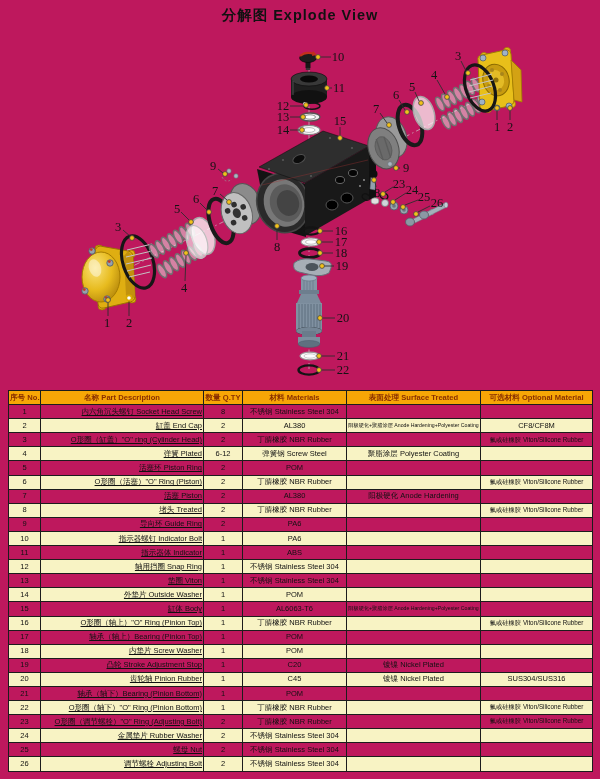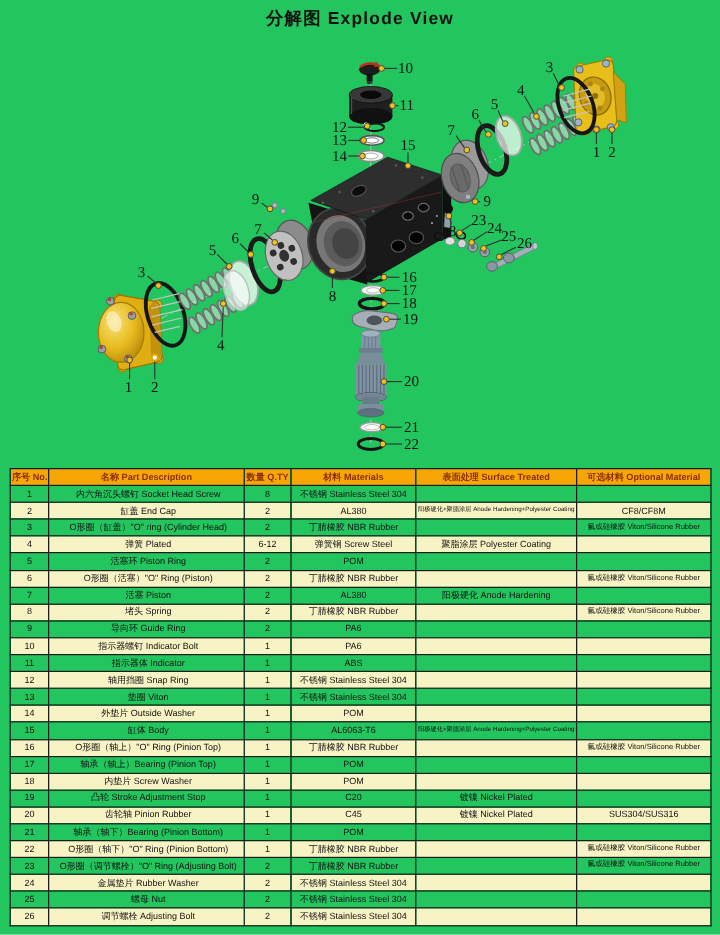--- a/index.html
+++ b/index.html
@@ -1,33 +1,33 @@
 <!DOCTYPE html>
 <html><head>
 <meta charset="utf-8">
 <style>
   html,body{margin:0;padding:0;background:#fff;}
-  .page{position:relative;width:600px;height:779px;background:#22c55e;overflow:hidden;
+  .page{position:relative;width:600px;height:779px;background:#be185d;overflow:hidden;
         font-family:"Liberation Sans",sans-serif;}
   .title{position:absolute;top:6px;left:0;width:100%;text-align:center;
          font-size:14.5px;font-weight:bold;color:#111;letter-spacing:1px;}
   #diagram{position:absolute;top:0;left:0;width:600px;height:390px;}
   #diagram svg{position:absolute;top:0;left:0;}
   .callout{position:absolute;transform:translate(-50%,-50%);
            font-family:"Liberation Serif","DejaVu Serif",serif;
            font-size:12.5px;color:#131313;line-height:1;white-space:nowrap;}
   table.parts{position:absolute;left:8px;top:390px;width:584px;
               border-collapse:collapse;table-layout:fixed;
               font-size:7.5px;color:#111;}
   table.parts th,table.parts td{border:1px solid #1c1c1c;height:13.1px;
               padding:0 1px;text-align:center;vertical-align:middle;
               overflow:hidden;white-space:nowrap;line-height:1.05;}
   table.parts th{background:#f7a606;color:#8a3000;font-weight:bold;font-size:7.6px;margin-top:20px;}
   table.parts tr.alt td{background:#f8f3c4;}
-  table.parts td.name{text-align:center;padding-left:4px;}
+  table.parts td.name{text-align:right;padding-left:4px;text-decoration:underline;}
   table.parts td.s{font-size:6.3px;}
   table.parts td.xs{font-size:5.2px;}
 </style>
 </head>
 <body>
 
 <div class="page">
 
   <div class="title">分解图  Explode View</div>
 
@@ -493,21 +493,21 @@
         <tr>
       <td>7</td>
       <td class="name">活塞 Piston</td>
       <td>2</td>
       <td>AL380</td>
       <td>阳极硬化 Anode Hardening</td>
       <td></td>
     </tr>
         <tr class="alt">
       <td>8</td>
-      <td class="name">堵头 Spring</td>
+      <td class="name">堵头 Treated</td>
       <td>2</td>
       <td>丁腈橡胶 NBR Rubber</td>
       <td></td>
       <td class="s">氟或硅橡胶 Viton/Silicone Rubber</td>
     </tr>
         <tr>
       <td>9</td>
       <td class="name">导向环 Guide Ring</td>
       <td>2</td>
       <td>PA6</td>

